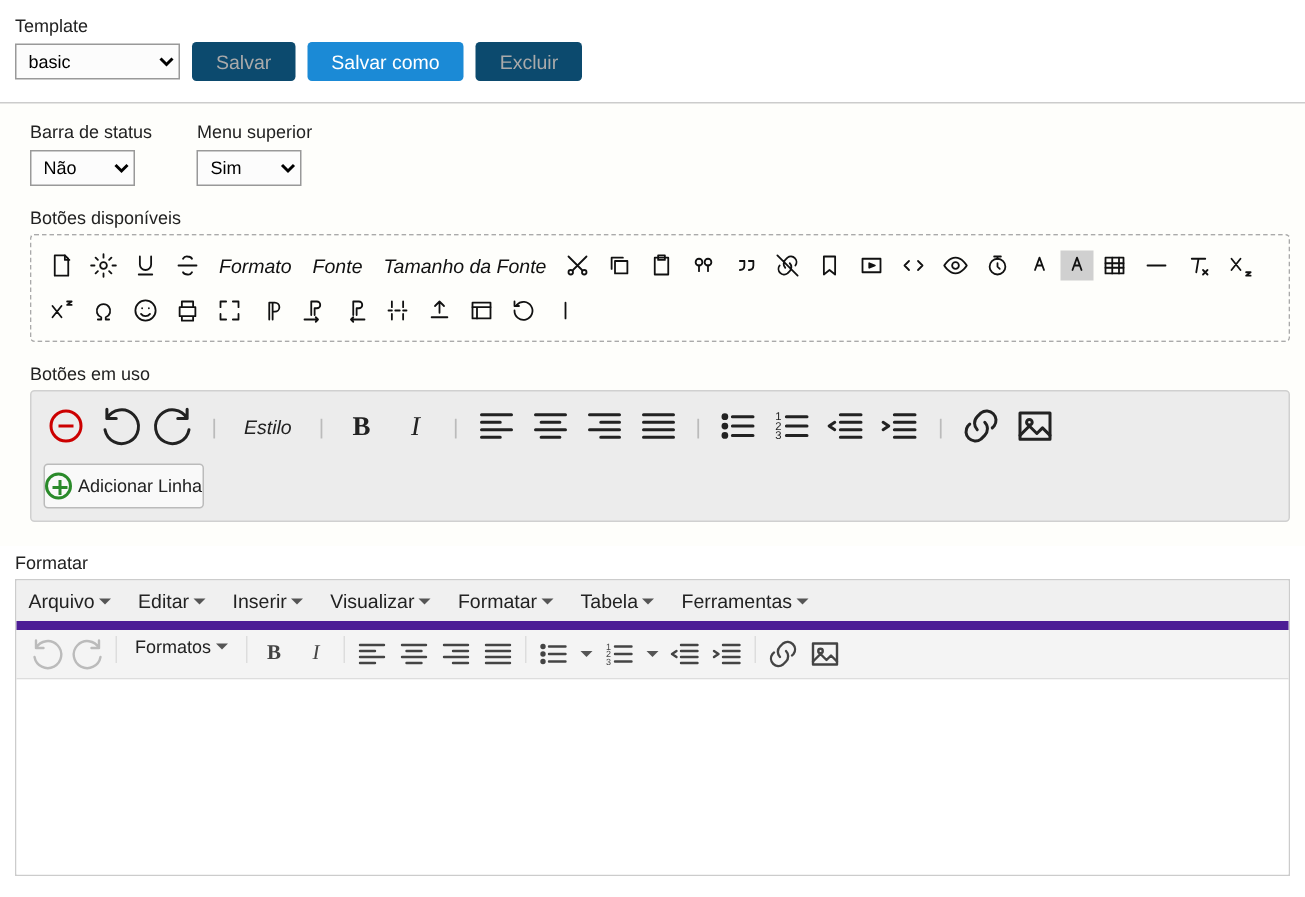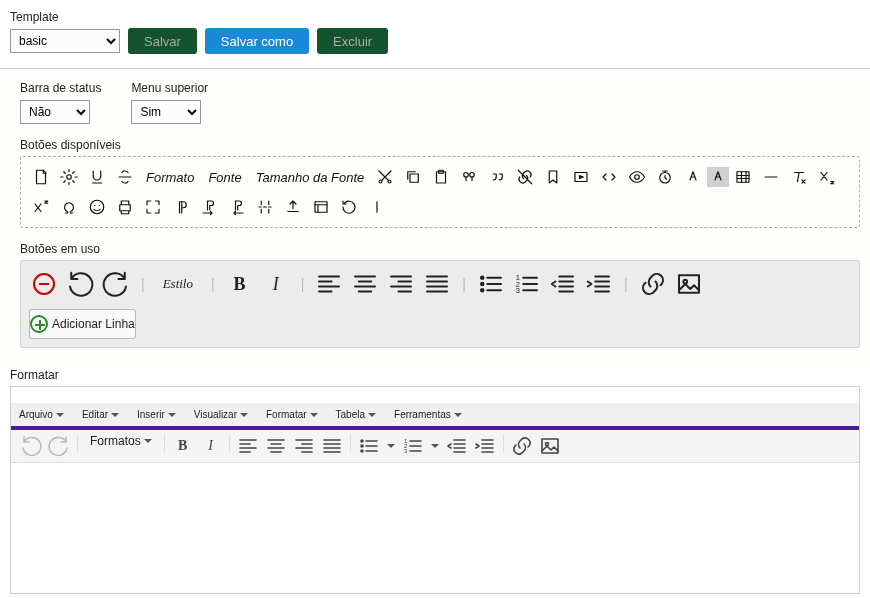--- a/index.html
+++ b/index.html
@@ -3,21 +3,21 @@
 <meta charset="utf-8">
 <style>
 * { box-sizing: border-box; margin: 0; padding: 0; }
 body { font-family: Arial, Helvetica, sans-serif; font-size: 12px; color: #222; background: #fff; width: 870px; }
 .top { padding: 10px 10px 6px 10px; }
 .top-label { font-size: 12px; display: block; margin-bottom: 4px; }
 .top-row { display: flex; gap: 8px; align-items: center; margin-bottom: 8px;}
 select { font-size: 12px; height: 24px; padding: 2px 4px; border: 1px solid #999; background: #fcfcfc; }
 .sel-template { width: 110px; }
 .btn { height: 26px; padding: 0 16px; border: none; border-radius: 3px; font-size: 13px; cursor: pointer; }
-.btn-disabled { background: #14532d; color: #aaa; cursor: default; }
+.btn-disabled { background: #0c4a6e; color: #aaa; cursor: default; }
 .btn-primary { background: #1b8ad6; color: #fff; }
 .panel { border: 1px solid #ccc; border-left: none; border-bottom: none; border-right: none; background: #fefefb; padding: 12px 10px 16px 20px; }
 .field-row { display: flex; gap: 30px; margin-bottom: 14px; }
 .field lbl, .field-lbl { font-size: 12px; display: block; margin-bottom: 5px; }
 .sel-small { width: 70px; }
 .sel-med { width: 80px; }
 .section-lbl { font-size: 12px; margin-bottom: 4px; }
 .dashed { border: 1px dashed #aaa; border-radius: 3px; background: #fefefb; padding: 8px 6px; }
 .avail { display: flex; flex-wrap: wrap; gap: 6px 0; align-items: center; max-width: 830px; }
 .avail .item { width: 28px; height: 24px; display: flex; align-items: center; justify-content: center; font-size: 16px; color: #111; }
@@ -29,21 +29,21 @@
 .in-use-row1 .sep { color: #bbb; font-size: 14px; padding: 0 4px; }
 .remove-circle { width: 22px; height: 22px; border: 2px solid #c00; border-radius: 50%; display: flex; align-items: center; justify-content: center; }
 .remove-circle::before { content: ""; width: 10px; height: 2px; background: #c00; }
 .add-row { margin-top: 10px; }
 .add-btn { display: inline-flex; align-items: center; gap: 4px; border: 1px solid #bbb; border-radius: 3px; padding: 5px 0; background: #f9f9f9; font-size: 12px; cursor: pointer; }
 .add-circle { width: 18px; height: 18px; border: 2px solid #2a8a2a; border-radius: 50%; position: relative; }
 .add-circle::before { content: ""; position: absolute; left: 3px; top: 7px; width: 10px; height: 2px; background: #2a8a2a; }
 .add-circle::after { content: ""; position: absolute; left: 7px; top: 3px; width: 2px; height: 10px; background: #2a8a2a; }
 .preview-lbl { font-size: 12px; padding: 4px 10px 0 10px; }
 .preview-box { border: 1px solid #ccc; margin: 4px 10px 10px 10px; }
-.menu-bar { background: #f0f0f0; border-bottom: 4px solid #4c1d95; padding: 6px 8px; display: flex; gap: 18px; font-size: 10px; margin-top: 16px; }
+.menu-bar { background: #f0f0f0; border-bottom: 6px solid #4c1d95; padding: 6px 8px; display: flex; gap: 18px; font-size: 13px; }
 .menu-bar .mitem { display: inline-flex; align-items: center; gap: 3px; cursor: pointer; }
 .caret { width: 0; height: 0; border-left: 4px solid transparent; border-right: 4px solid transparent; border-top: 4px solid #555; display: inline-block; }
 .tool-bar { background: #f4f4f4; border-bottom: 1px solid #ddd; padding: 4px 8px; display: flex; align-items: flex-start; gap: 4px; font-size: 14px; }
 .tool-bar .titem { width: 24px; height: 24px; display: flex; align-items: center; justify-content: center; color: #444; }
 .tool-bar .titem.dim { color: #bbb; }
 .tool-bar .tsep { width: 1px; height: 18px; background: #ddd; margin: 0 2px; }
 .tool-bar .tdrop { display: inline-flex; align-items: center; gap: 3px; padding: 0 6px; font-size: 12px; }
 .preview-canvas { height: 130px; background: #fff; }
 svg { stroke: currentColor; fill: none; stroke-width: 1.6; stroke-linecap: round; stroke-linejoin: round; }
 </style>
@@ -280,21 +280,21 @@
           <svg viewBox="0 0 24 24">
             <path d="M10 8H5V3M5 8a9 9 0 1 1-1 6"></path>
           </svg>
         </span>
       <span class="slot">
           <svg viewBox="0 0 24 24">
             <path d="M14 8h5V3M19 8a9 9 0 1 0 1 6"></path>
           </svg>
         </span>
       <span class="sep">|</span>
-      <span class="slot" style="width:auto;font-style:italic;font-size:13px;padding:0 8px;font-family:Liberation Serif, serif;">Estilo</span>
+      <span class="slot" style="width:auto;font-style:italic;font-size:13px;padding:0 8px;">Estilo</span>
       <span class="sep">|</span>
       <span class="slot" style="font-weight:bold;font-family:serif;font-size:18px;">B</span>
       <span class="slot" style="font-style:italic;font-family:serif;font-size:18px;">I</span>
       <span class="sep">|</span>
       <span class="slot">
           <svg viewBox="0 0 24 24">
             <path d="M4 6h16M4 10h10M4 14h16M4 18h10"></path>
           </svg>
         </span>
       <span class="slot">

